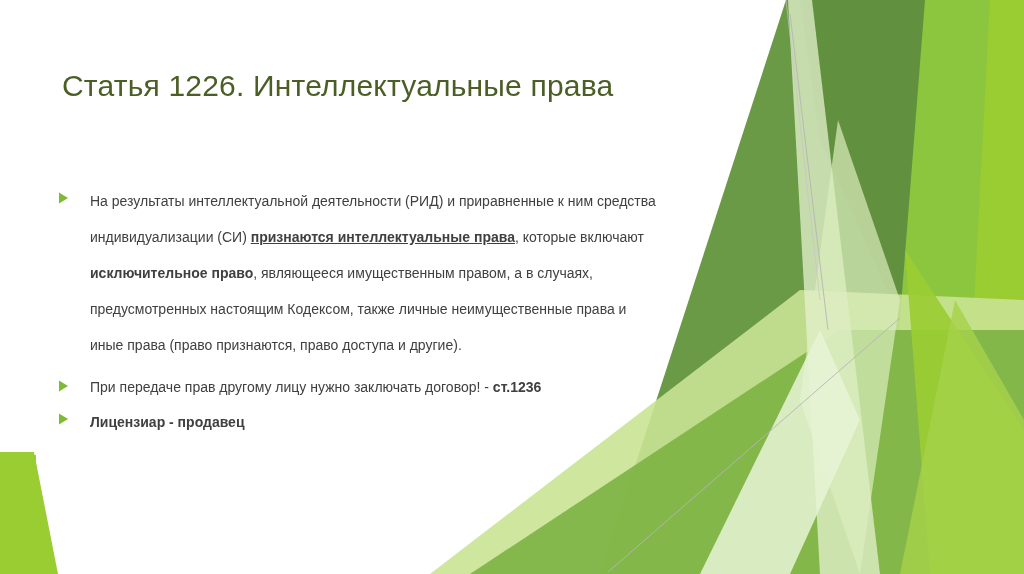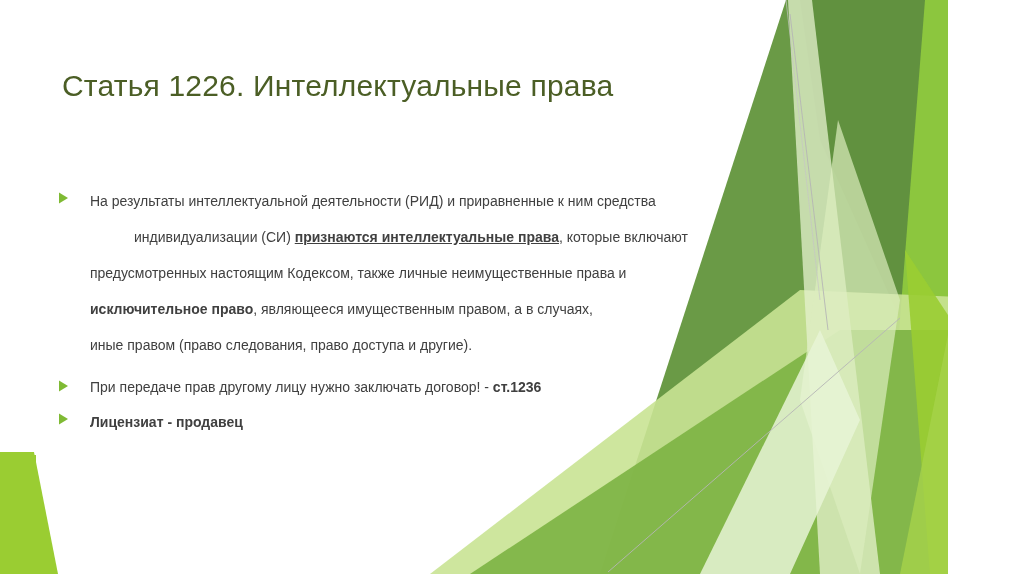--- a/index.html
+++ b/index.html
@@ -3,21 +3,21 @@
 <meta charset="utf-8">
 <title>Presentation Slide</title>
 <style>
   html, body {
     margin: 0;
     padding: 0;
     background: #ffffff;
   }
   #slide {
     position: relative;
-    width: 948px;
+    width: 1024px;
     height: 574px;
     background: #ffffff;
     overflow: hidden;
     font-family: "Liberation Sans", sans-serif;
   }
 
   
   #deco {
     position: absolute;
     inset: 0;
@@ -140,40 +140,40 @@
   <div id="body-block">
 
     <div class="bullet-row row-1">
       <span class="bullet-mark">
         <svg width="11" height="12" viewBox="0 0 11 12">
             <polygon points="1,0.5 10,6 1,11.5" fill="#7fba34"></polygon>
           </svg>
       </span>
       <span class="bullet-text">
         <span class="para" style="display:block;"> На результаты интеллектуальной деятельности (РИД) и приравненные к ним средства</span>
-        <span class="para" style="display:block;margin-left:44px;"><span>индивидуализации (СИ) </span><span class="bu">признаются интеллектуальные права</span><span>, которые включают</span></span>
+        <span class="para" style="display:block;"><span>индивидуализации (СИ) </span><span class="bu">признаются интеллектуальные права</span><span>, которые включают</span></span>
+        <span class="para" style="display:block;"><span class="b">исключительное право</span><span>, являющееся имущественным правом, а в случаях,</span></span>
         <span class="para" style="display:block;">предусмотренных настоящим Кодексом, также личные неимущественные права и</span>
-        <span class="para" style="display:block;"><span class="b">исключительное право</span><span>, являющееся имущественным правом, а в случаях,</span></span>
-        <span class="para-last-line" style="display:block;">иные правом (право следования, право доступа и другие).</span>
+        <span class="para-last-line" style="display:block;">иные права (право признаются, право доступа и другие).</span>
       </span>
     </div>
 
     <div class="bullet-row row-2">
       <span class="bullet-mark">
         <svg width="11" height="12" viewBox="0 0 11 12">
             <polygon points="1,0.5 10,6 1,11.5" fill="#7fba34"></polygon>
           </svg>
       </span>
       <span class="bullet-text tight"><span> При передаче прав другому лицу нужно заключать договор! - </span><span class="b">ст.1236</span></span>
     </div>
 
     <div class="bullet-row row-3">
       <span class="bullet-mark">
         <svg width="11" height="12" viewBox="0 0 11 12">
             <polygon points="1,0.5 10,6 1,11.5" fill="#7fba34"></polygon>
           </svg>
       </span>
-      <span class="bullet-text tight b">Лицензиат  - продавец</span>
+      <span class="bullet-text tight b">Лицензиар  - продавец</span>
     </div>
 
 
   </div>
 </div>
 
 </body></html>

